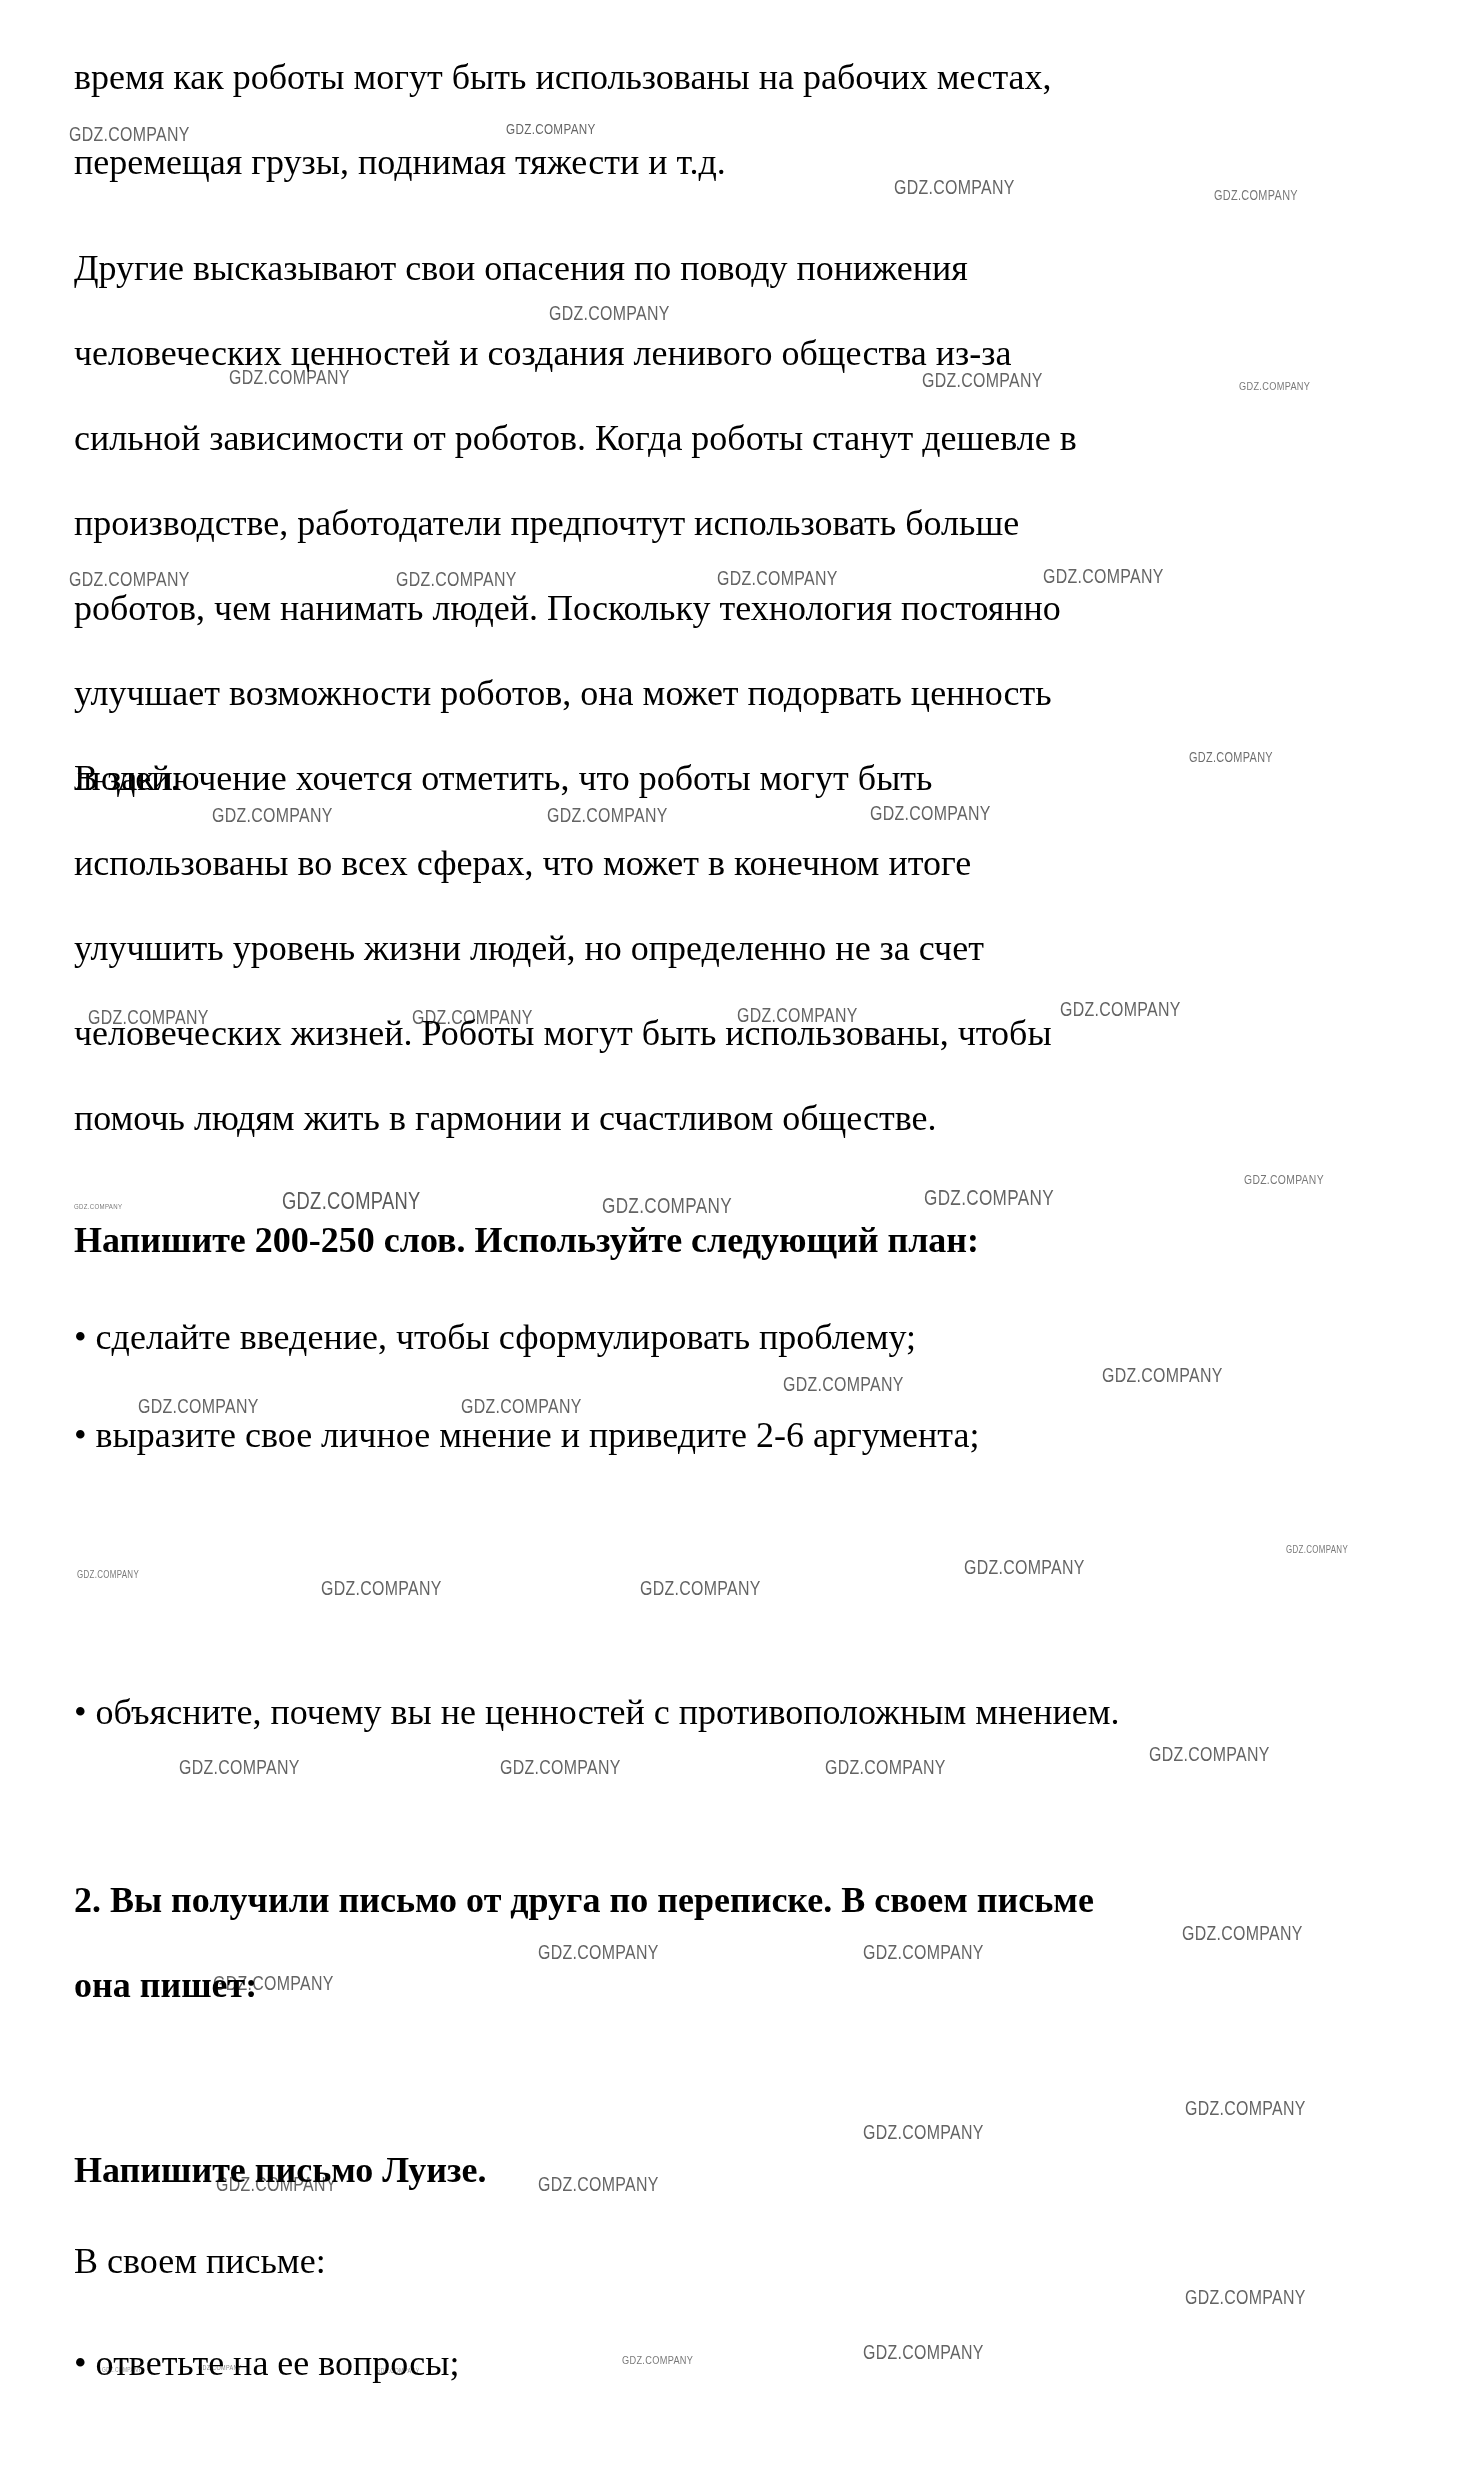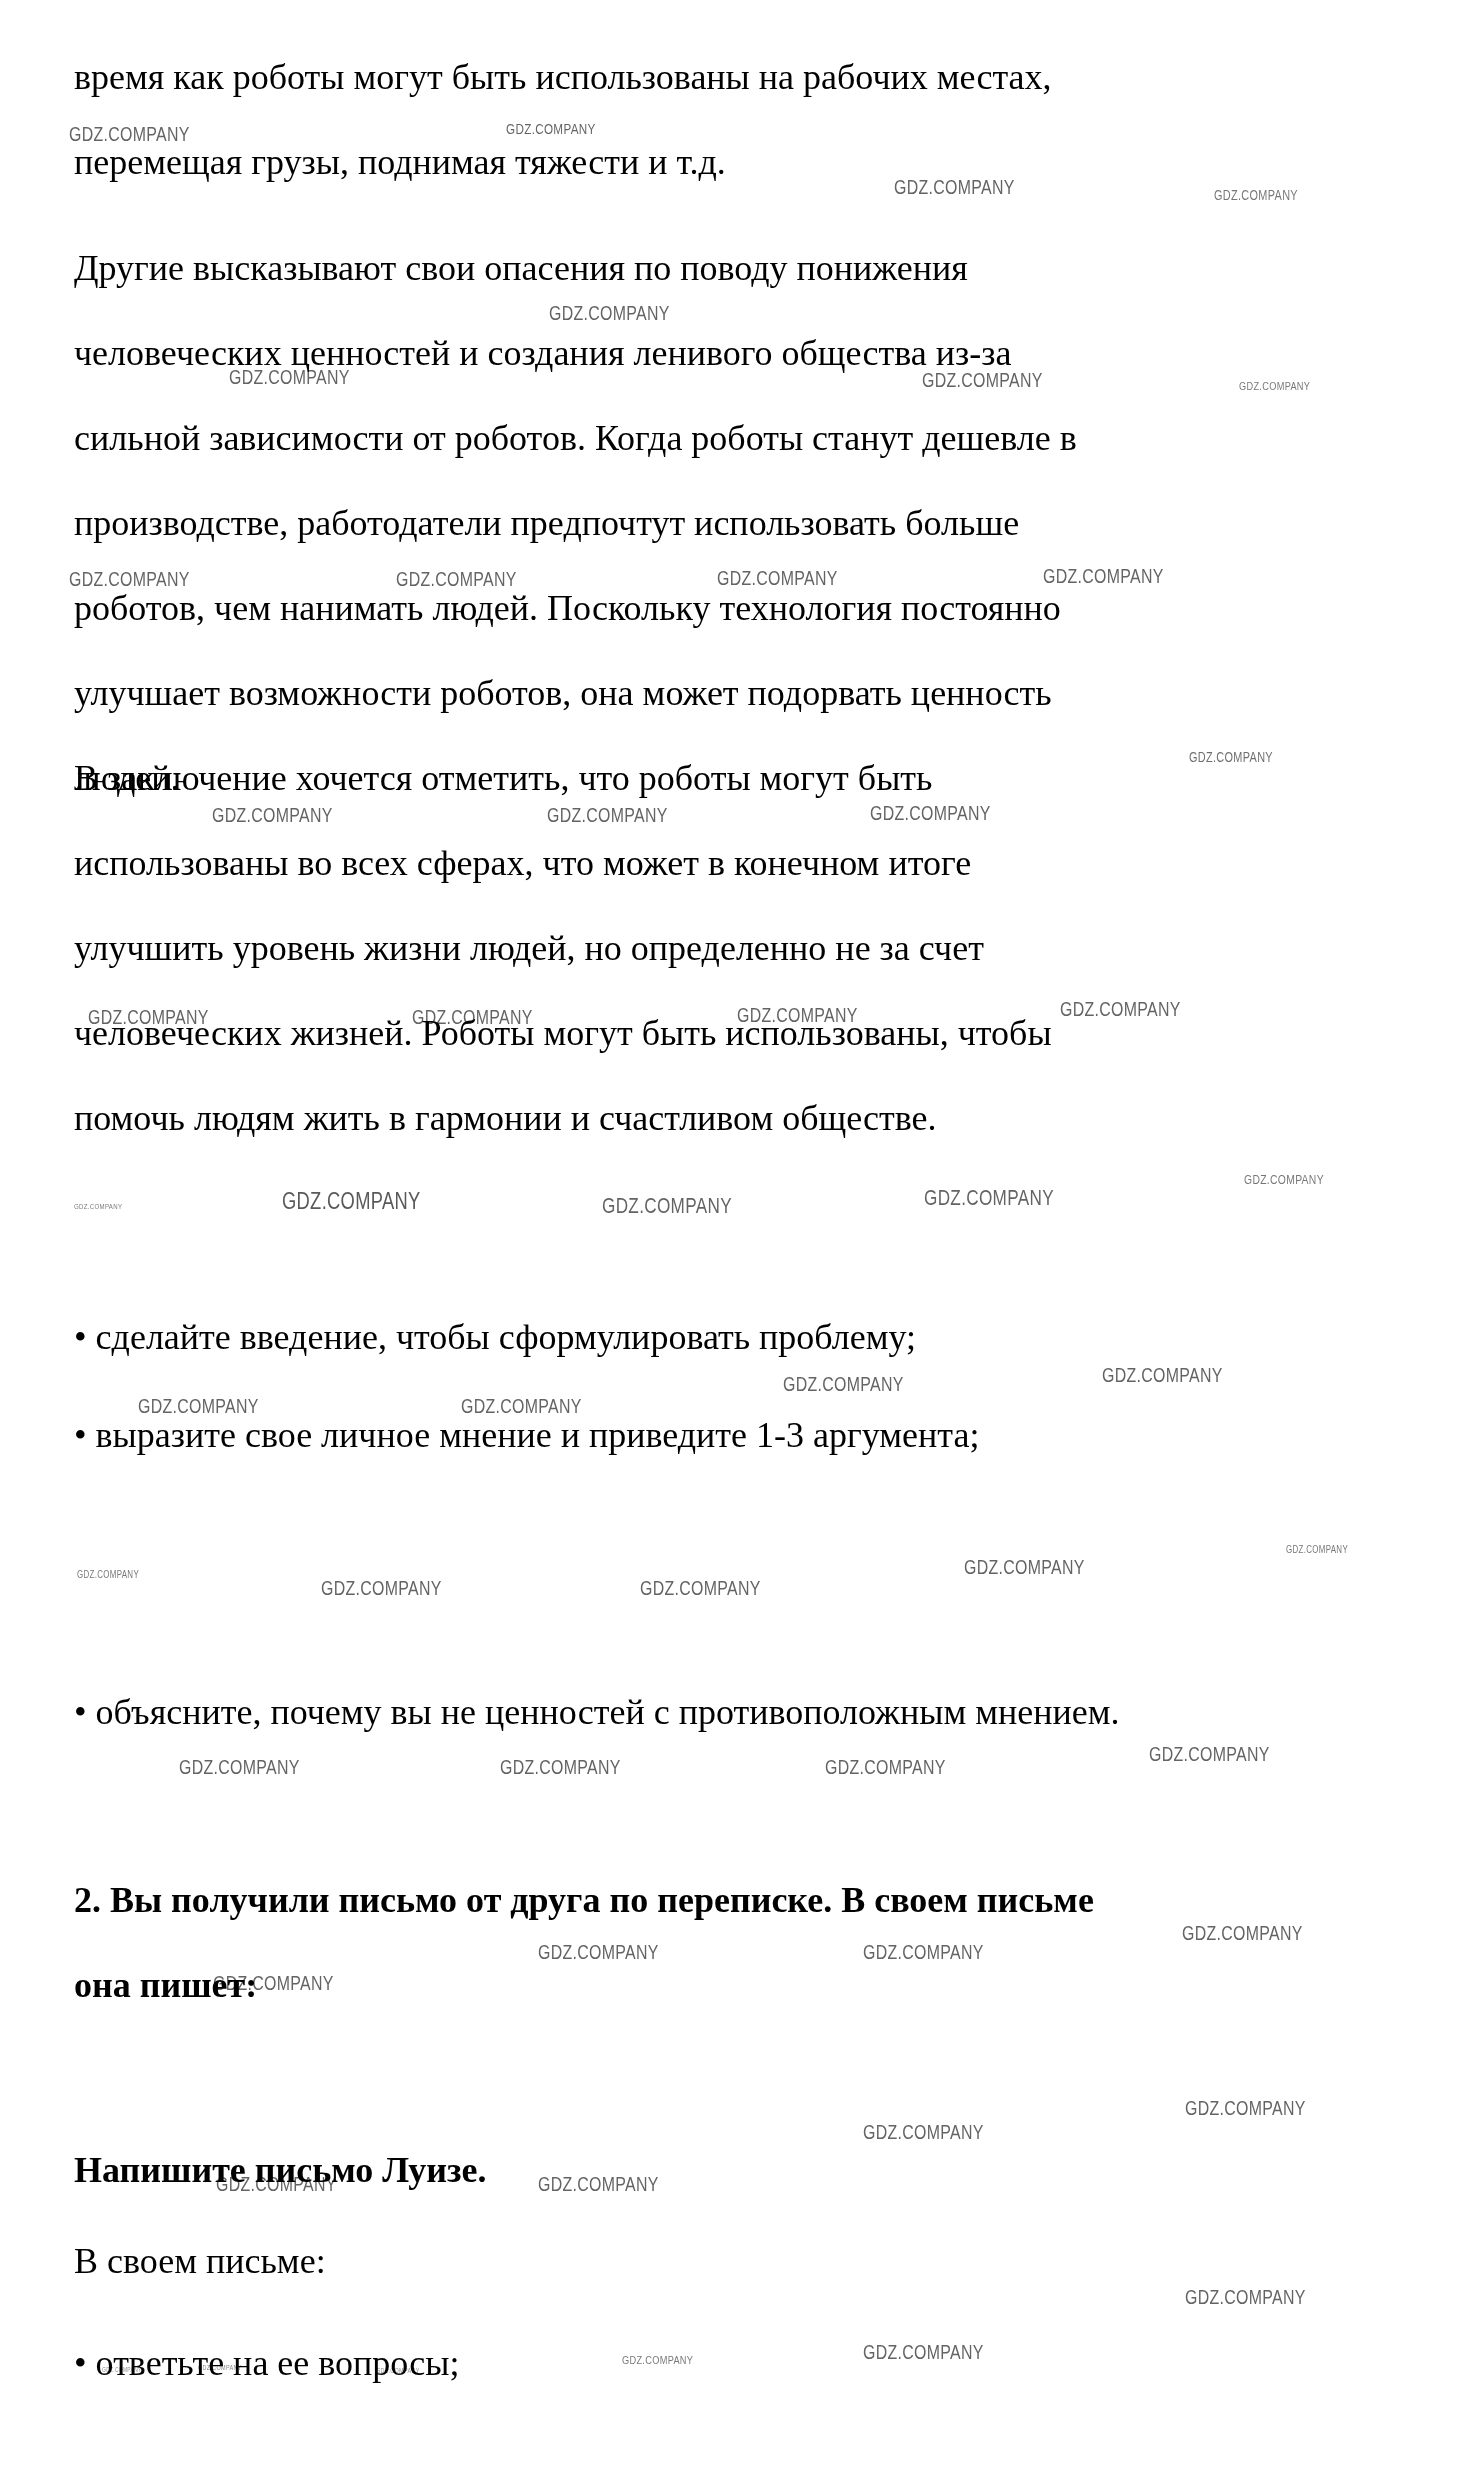--- a/index.html
+++ b/index.html
@@ -118,24 +118,25 @@
 роботов, чем нанимать людей. Поскольку технология постоянно
 улучшает возможности роботов, она может подорвать ценность
 людей.</p>
 
     <p class="blk pos-p3">В заключение хочется отметить, что роботы могут быть
 использованы во всех сферах, что может в конечном итоге
 улучшить уровень жизни людей, но определенно не за счет
 человеческих жизней. Роботы могут быть использованы, чтобы
 помочь людям жить в гармонии и счастливом обществе.</p>
 
+    <p class="blk bold pos-hplan">Напишите 200-250 слов. Используйте следующий план:</p>
 
     <p class="blk pos-b1">• сделайте введение, чтобы сформулировать проблему;</p>
 
-    <p class="blk pos-b2">• выразите свое личное мнение и приведите 1-3 аргумента;</p>
+    <p class="blk pos-b2">• выразите свое личное мнение и приведите 2-6 аргумента;</p>
 
 
     <p class="blk pos-b4">• объясните, почему вы не ценностей с противоположным мнением.</p>
 
     <p class="blk bold pos-htask">2. Вы получили письмо от друга по переписке. В своем письме
 она пишет:</p>
 
     <p class="blk pos-intro">В своем письме:</p>
 
     <p class="blk bold pos-hletter">Напишите письмо Луизе.</p>

